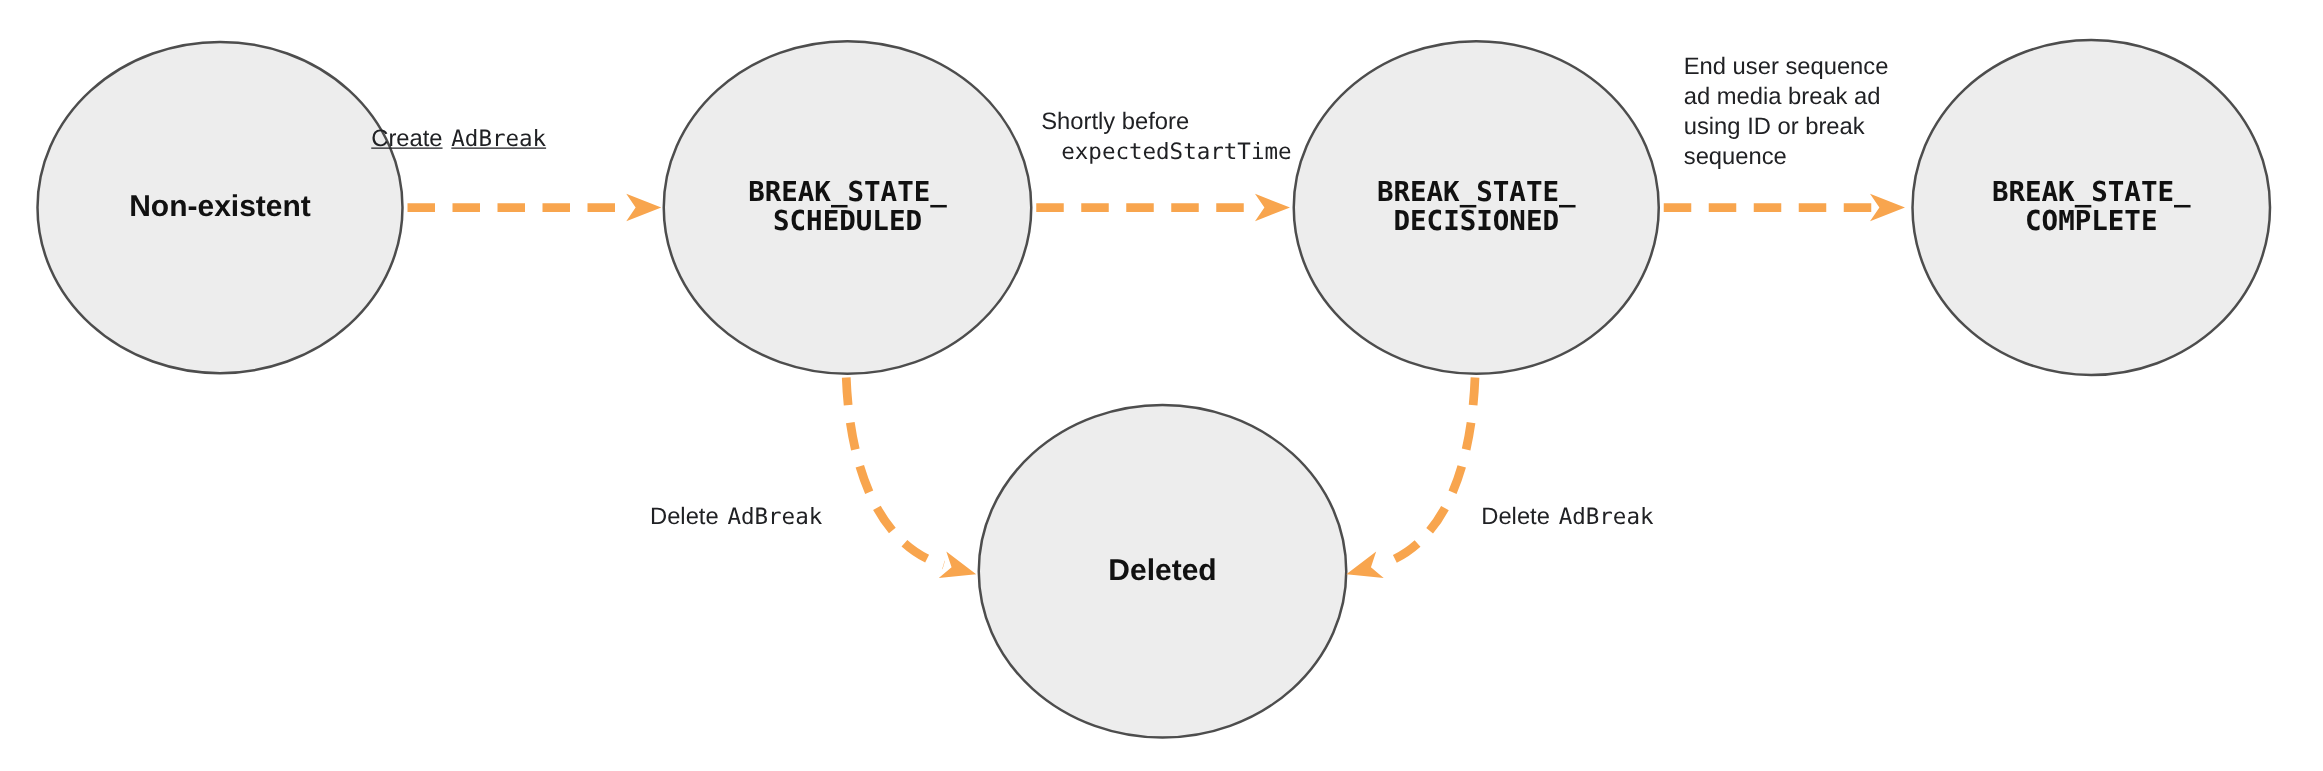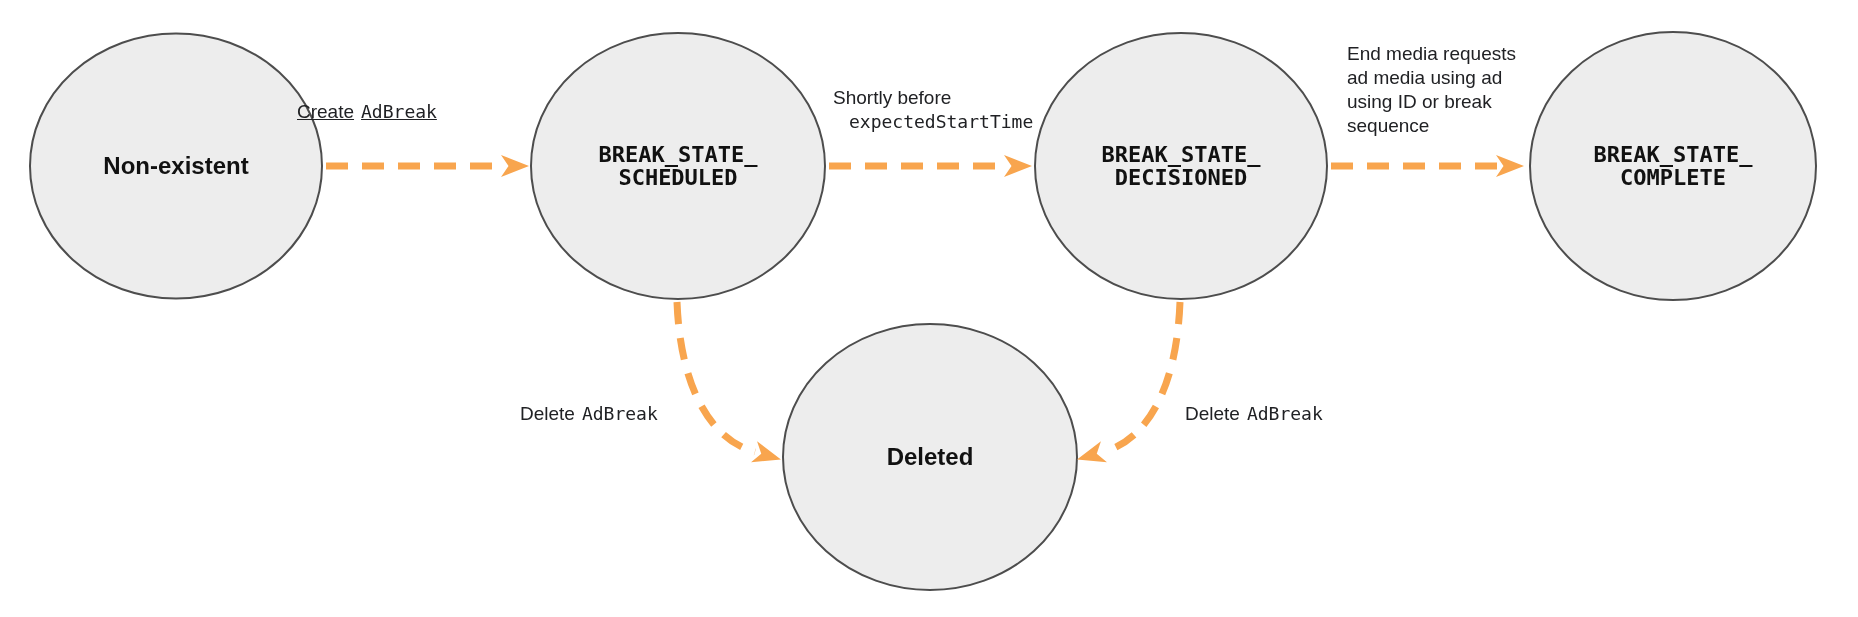--- a/index.html
+++ b/index.html
@@ -80,22 +80,22 @@
   <div class="edge-label" style="left:297px;top:100px;text-decoration:underline;">
     <span>Create</span><span class="code">AdBreak</span>
   </div>
 
   <div class="edge-label" style="left:833px;top:86px;">
     <div>Shortly before</div>
     <div class="code-line">expectedStartTime</div>
   </div>
 
   <div class="edge-label" style="left:1347px;top:42px;">
-    <div>End media requests</div>
-    <div>ad media using ad</div>
+    <div>End user sequence</div>
+    <div>ad media break ad</div>
     <div>using ID or break</div>
     <div>sequence</div>
   </div>
 
   <div class="edge-label" style="left:520px;top:402px;">
     <span>Delete</span><span class="code">AdBreak</span>
   </div>
 
   <div class="edge-label" style="left:1185px;top:402px;">
     <span>Delete</span><span class="code">AdBreak</span>

